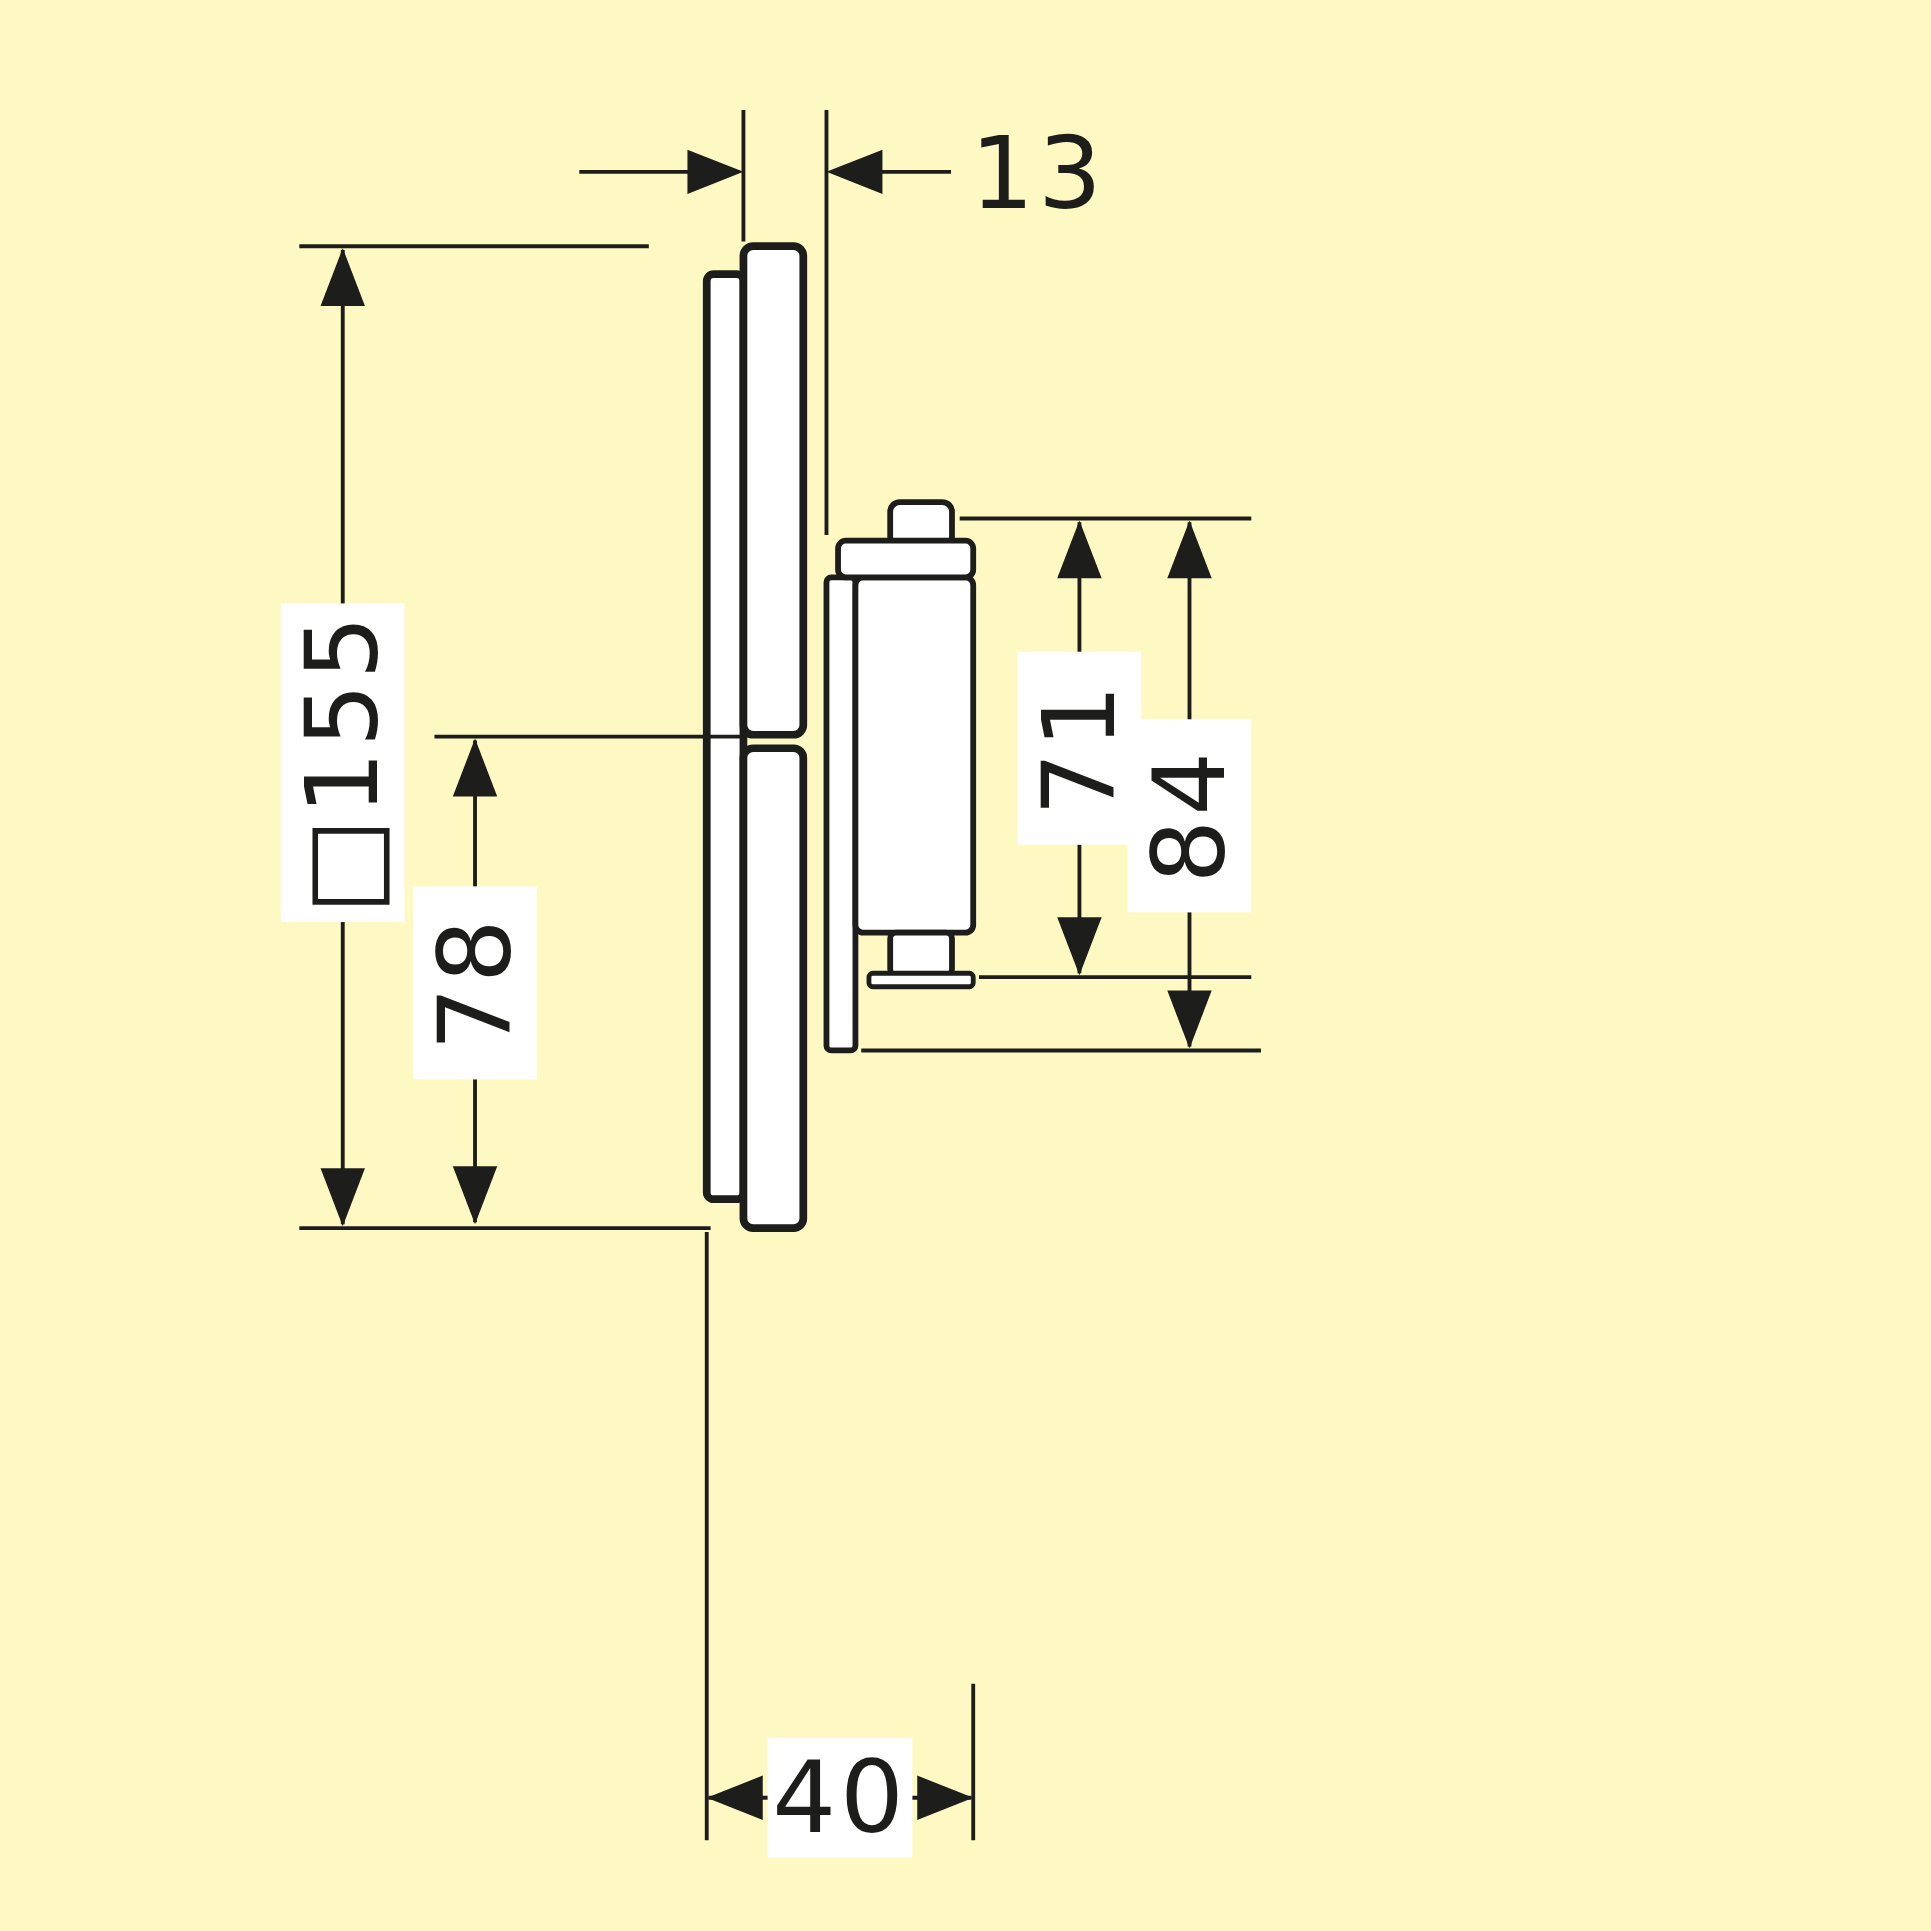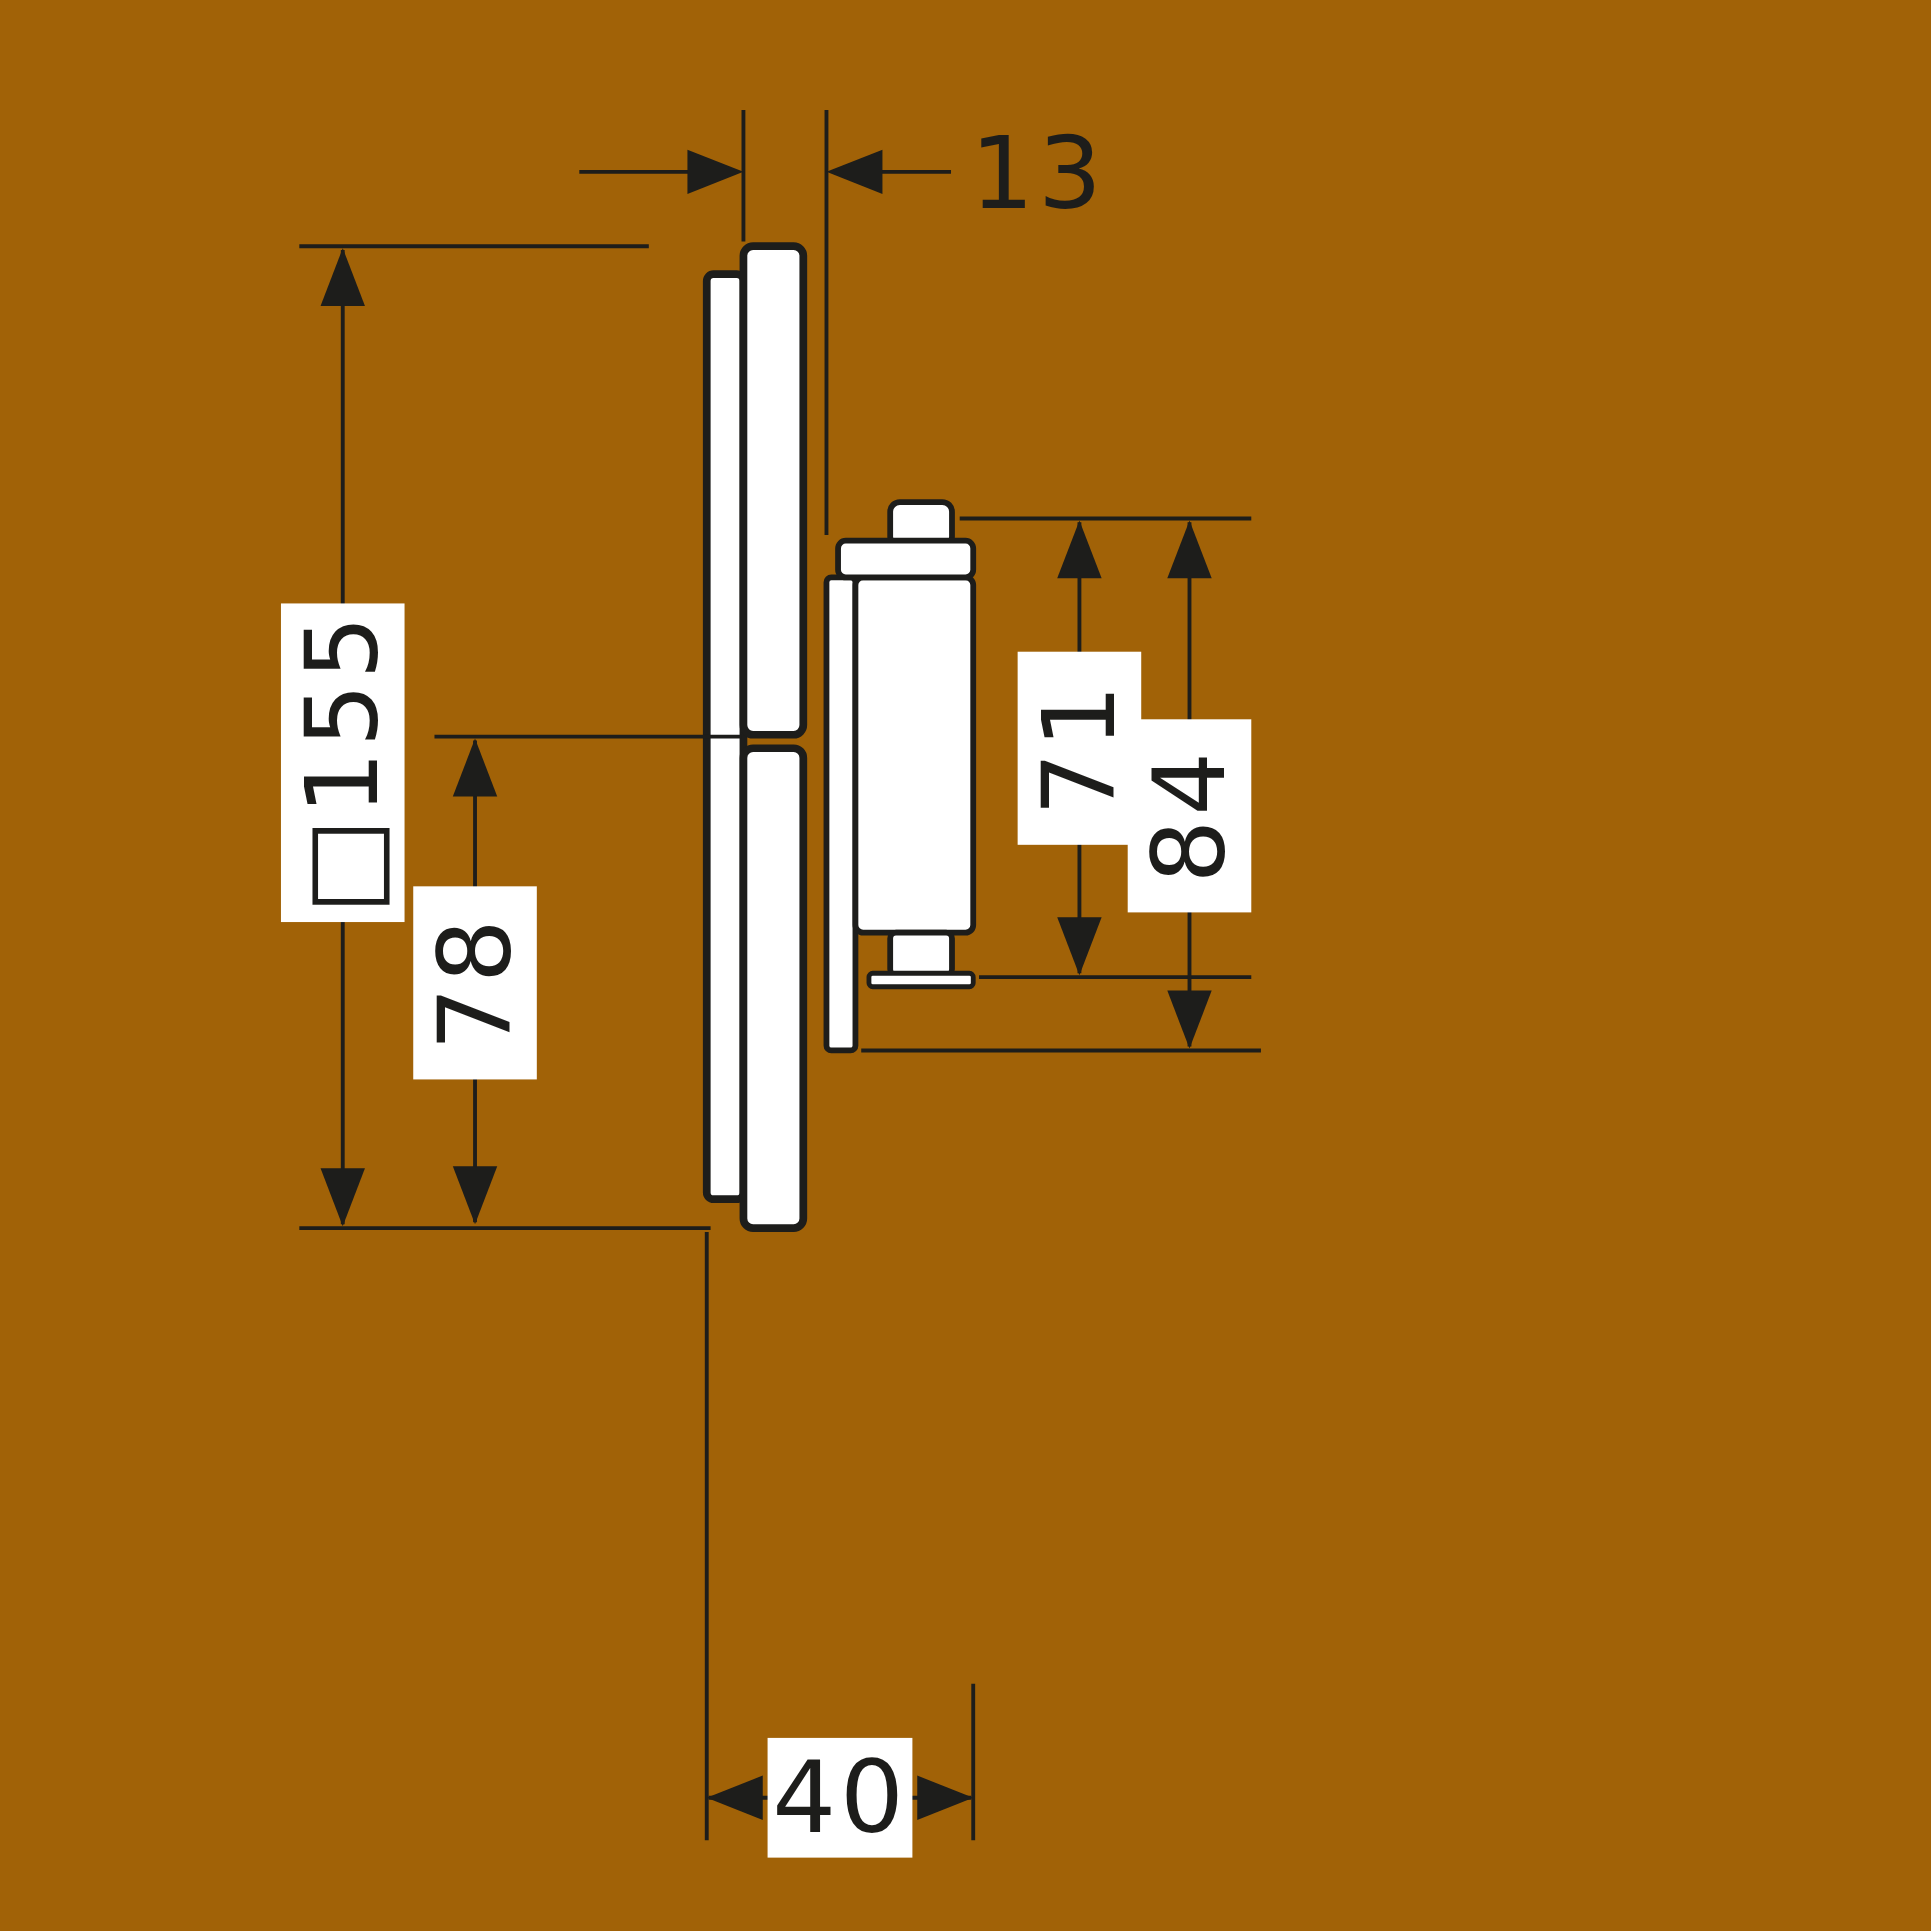--- a/index.html
+++ b/index.html
@@ -5,21 +5,21 @@
   html, body {
     margin: 0;
     padding: 0;
     background: #ffffff;
   }
   .stage {
     width: 100%;
     max-width: 1931px;
     aspect-ratio: 1 / 1;
     margin: 0 auto;
-    background: #a16207;
+    background: #fef9c3;
   }
   svg { display: block; width: 100%; height: 100%; }
 
   
   .thin  { stroke: #1d1d1b; stroke-width: 4;  fill: none; }
   .part-bold { stroke: #1d1d1b; stroke-width: 8; fill: #ffffff; }
   .part      { stroke: #1d1d1b; stroke-width: 6; fill: #ffffff; }
   .part-thin { stroke: #1d1d1b; stroke-width: 5; fill: #ffffff; }
   .arrow { fill: #1d1d1b; stroke: none; }
   .mask  { fill: #ffffff; stroke: none; }

